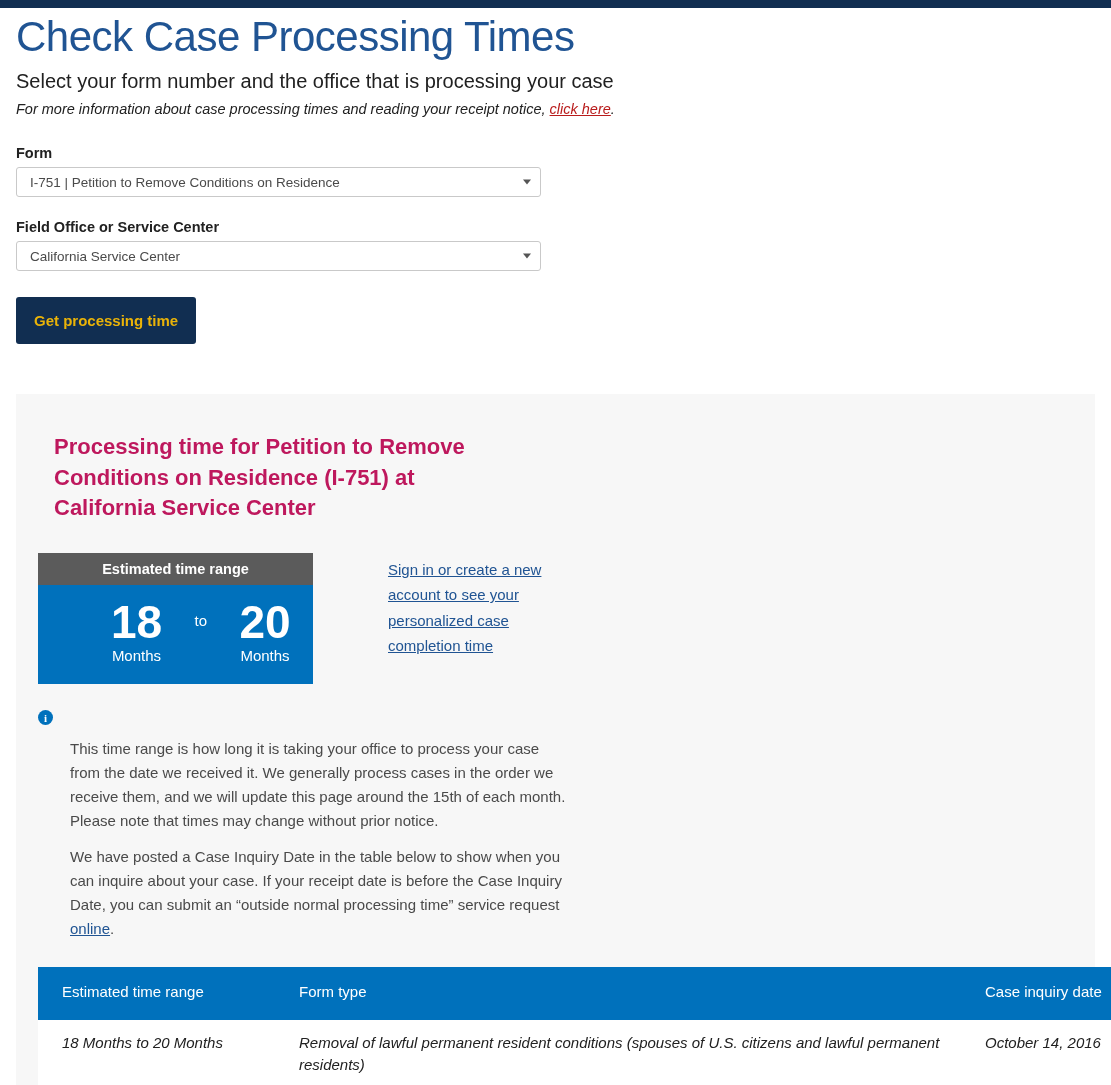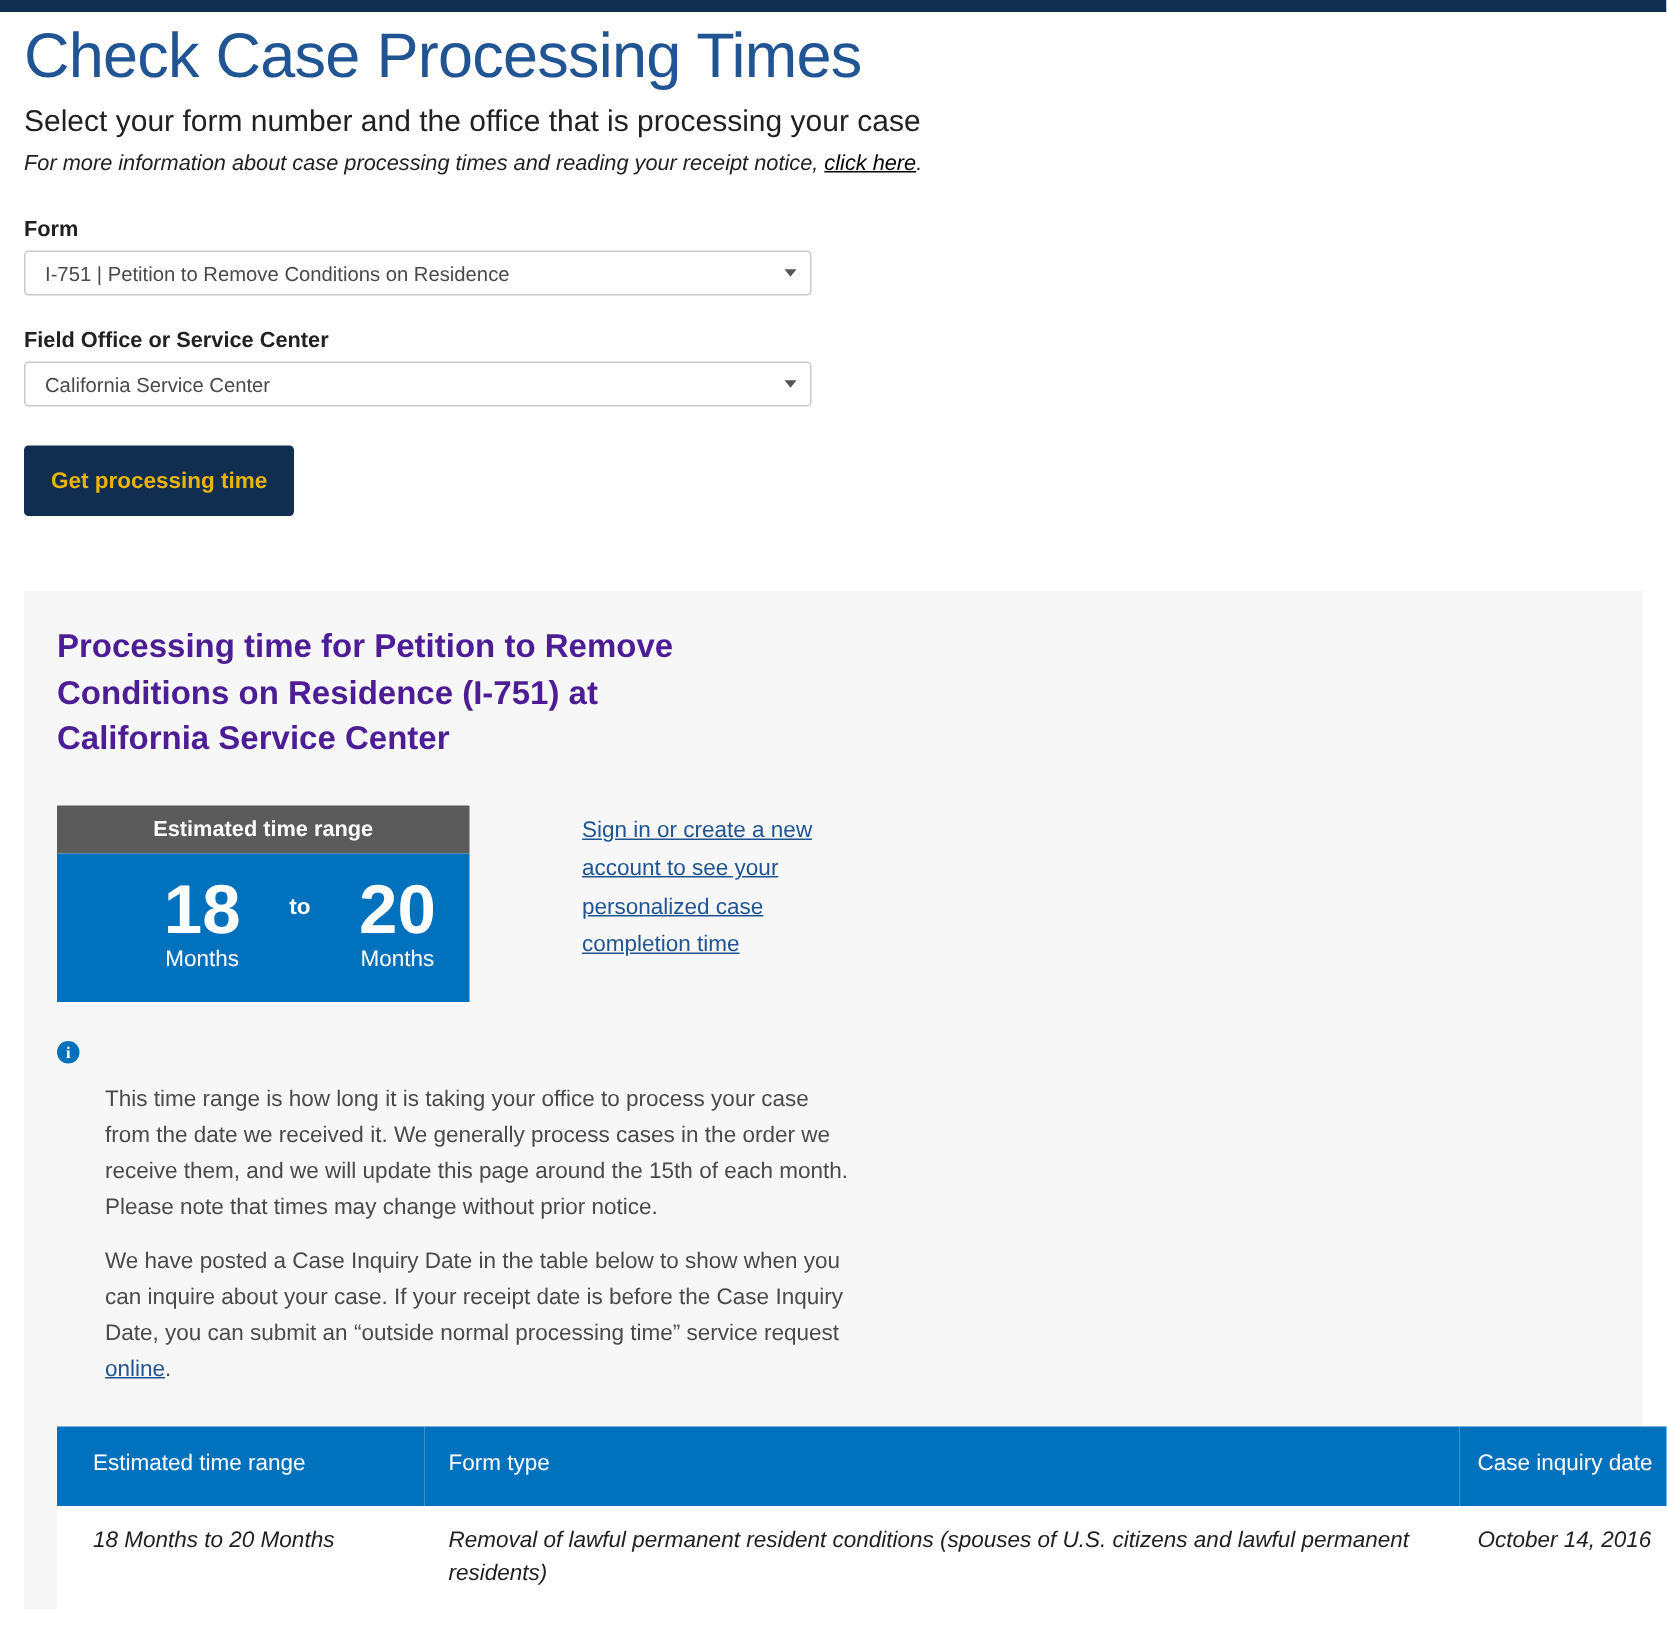--- a/index.html
+++ b/index.html
@@ -37,21 +37,21 @@
     margin: 10px 0 0 0;
     font-weight: 400;
   }
   .moreinfo {
     font-size: 14.5px;
     font-style: italic;
     color: #212121;
     margin: 8px 0 0 0;
   }
   .moreinfo a {
-    color: #000000;
+    color: #b91c1c;
     text-decoration: underline;
   }
   .field-label {
     font-size: 14.5px;
     font-weight: bold;
     color: #212121;
     margin: 28px 0 6px 0;
   }
   .field-label.second { margin-top: 22px; }
   .select-wrap {
@@ -98,24 +98,24 @@
   .results {
     margin-top: 50px;
     background: #f7f7f7;
     padding: 22px 22px 0 22px;
     width: 1079px;
     margin-left: 16px;
   }
   .results-title {
     font-size: 22px;
     font-weight: bold;
-    color: #4c1d95;
+    color: #be185d;
     line-height: 1.38;
     max-width: 430px;
-    margin: 0;
+    margin: 16px;
   }
   .range-row {
     display: flex;
     margin-top: 30px;
   }
   .range-card {
     width: 275px;
   }
   .range-head {
     background: #5b5b5b;
@@ -145,21 +145,20 @@
     display: block;
   }
   .range-num .unit {
     font-size: 15px;
     display: block;
     margin-top: 2px;
   }
   .range-to {
     font-size: 15px;
     padding-bottom: 22px;
-    font-weight: bold;
   }
   .signin-link {
     margin-left: 75px;
     margin-top: 4px;
     width: 180px;
     font-size: 15px;
     line-height: 1.68;
   }
   .signin-link a {
     color: #205493;

